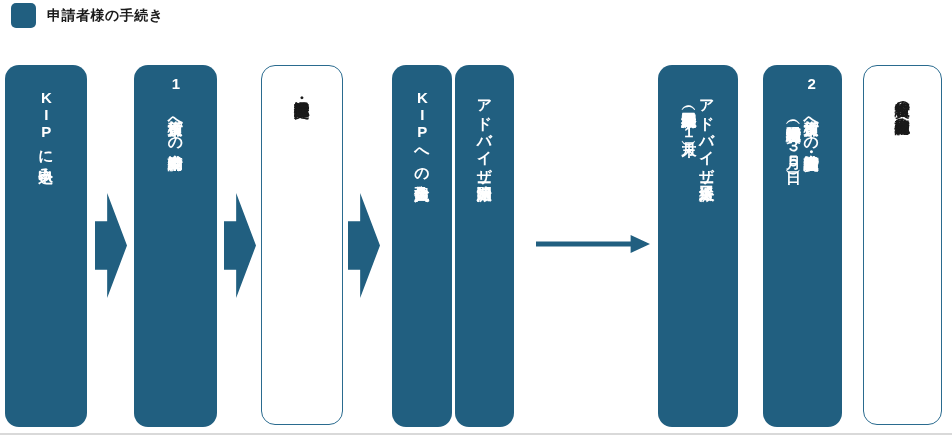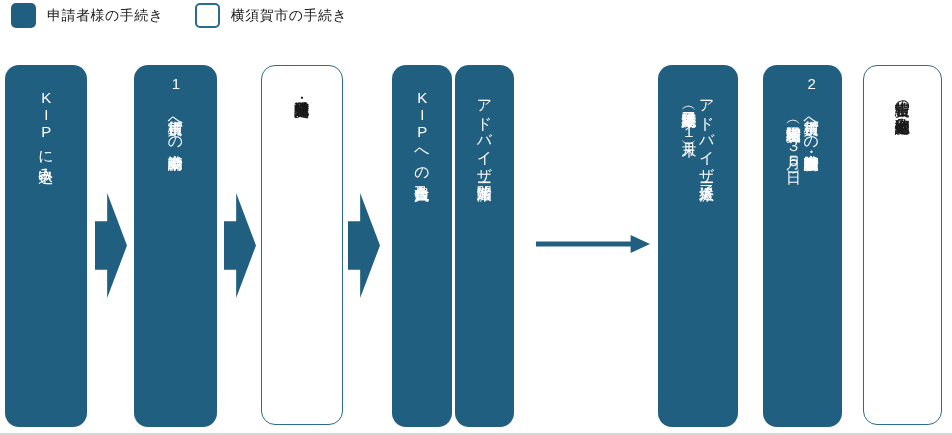--- a/index.html
+++ b/index.html
@@ -5,20 +5,21 @@
   * { margin: 0; padding: 0; box-sizing: border-box; }
   html, body { background: #ffffff; }
   body { font-family: "Liberation Sans", "DejaVu Sans", sans-serif; }
 
   .canvas {
     position: relative;
     width: 952px;
     height: 435px;
     background: #ffffff;
     overflow: hidden;
+    font-weight: bold;
   }
 
   
   .legend {
     position: absolute;
     left: 11px;
     top: 3px;
     display: flex;
     align-items: center;
     column-gap: 31px;
@@ -126,24 +127,20 @@
 </head>
 <body>
 
 <div class="canvas">
 
   <div class="legend">
     <div class="legend-item">
       <span class="swatch filled"></span>
       <span class="legend-label">申請者様の手続き</span>
     </div>
-    <div class="legend-item">
-      <span class="swatch outline"></span>
-      <span class="legend-label">横須賀市の手続き</span>
-    </div>
   </div>
 
   <div class="step dark s1">
     <div class="vtext">
       <div class="col upright">KIPに申込み</div>
     </div>
   </div>
 
   <div class="chevron a1"></div>
 

